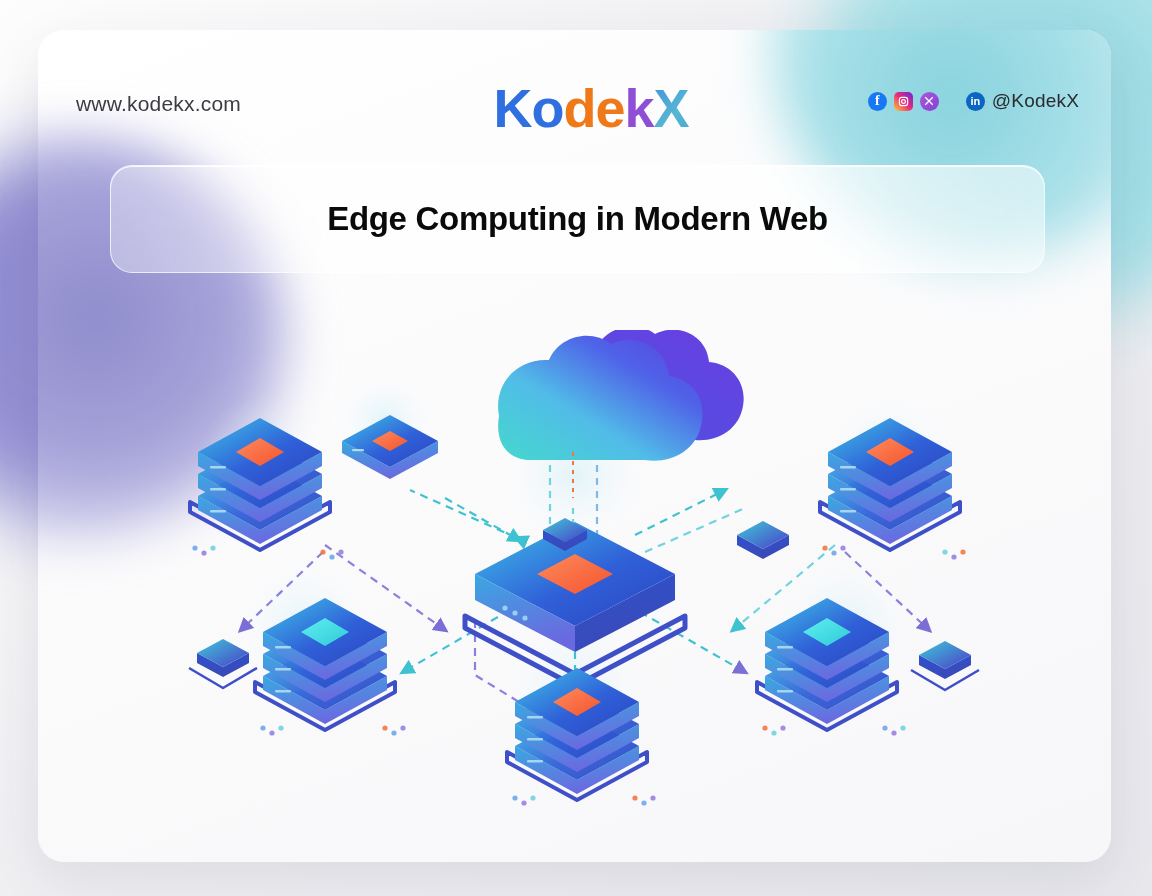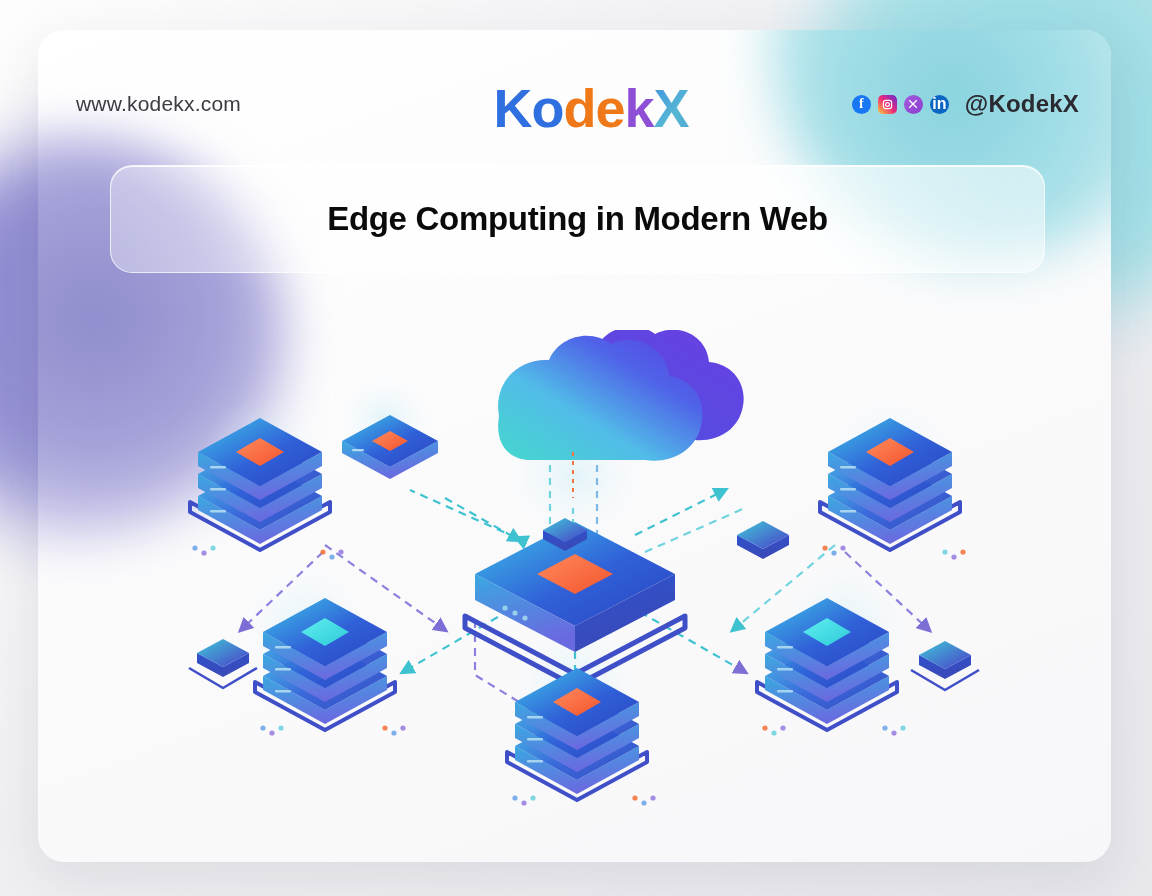--- a/index.html
+++ b/index.html
@@ -83,23 +83,23 @@
     display:flex; align-items:center; gap:7px;
   }
   .soc{
     width:19px; height:19px; border-radius:50%;
     display:flex; align-items:center; justify-content:center;
     font-size:11px; color:#fff; font-weight:700; line-height:1;
   }
   .soc-fb{ background:#1877f2; font-family:"Liberation Serif",serif; font-size:14px; }
   .soc-ig{ background:linear-gradient(45deg,#f9ce34,#ee2a7b,#6228d7); border-radius:5px; }
   .soc-x { background:linear-gradient(135deg,#a35bdd,#8b3fd0); }
-  .soc-li{ background:#0a66c2; font-size:16px; }
+  .soc-li{ background:#0a66c2; font-size:11px;margin-left:20px; }
   .handle{
-    margin-left:9px; font-size:24px; color:#2a2a30; font-weight:700; letter-spacing:.2px;
+    font-size:19px; color:#2a2a30; font-weight:400; letter-spacing:.2px;
   }
 
   
   .title-panel{
     position:absolute; left:72px; top:135px;
     width:935px; height:108px;
     border-radius:22px;
     background:linear-gradient(100deg, rgba(255,255,255,.34) 0%, rgba(255,255,255,.60) 38%, rgba(255,255,255,.74) 72%, rgba(255,255,255,.50) 100%);
     border:1px solid rgba(255,255,255,.70);
     box-shadow:inset 0 1px 0 rgba(255,255,255,.9);

